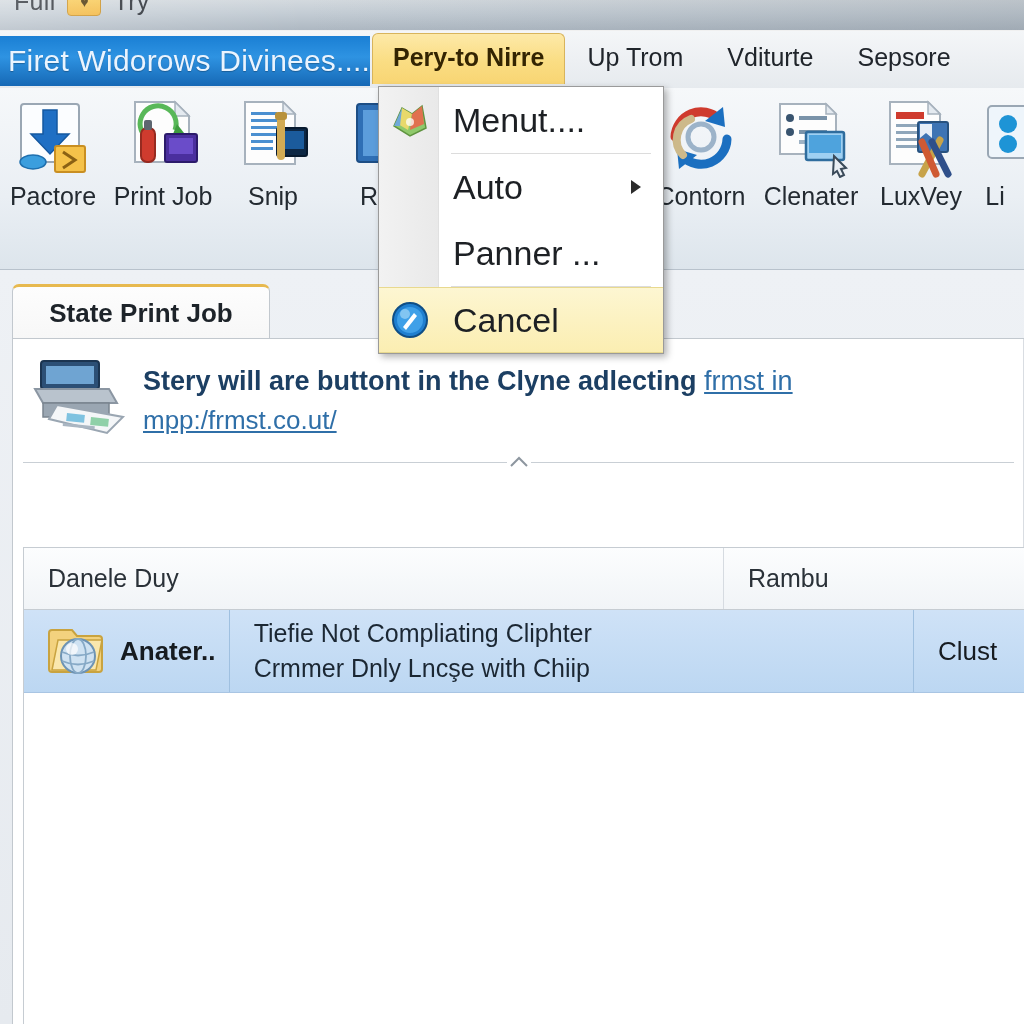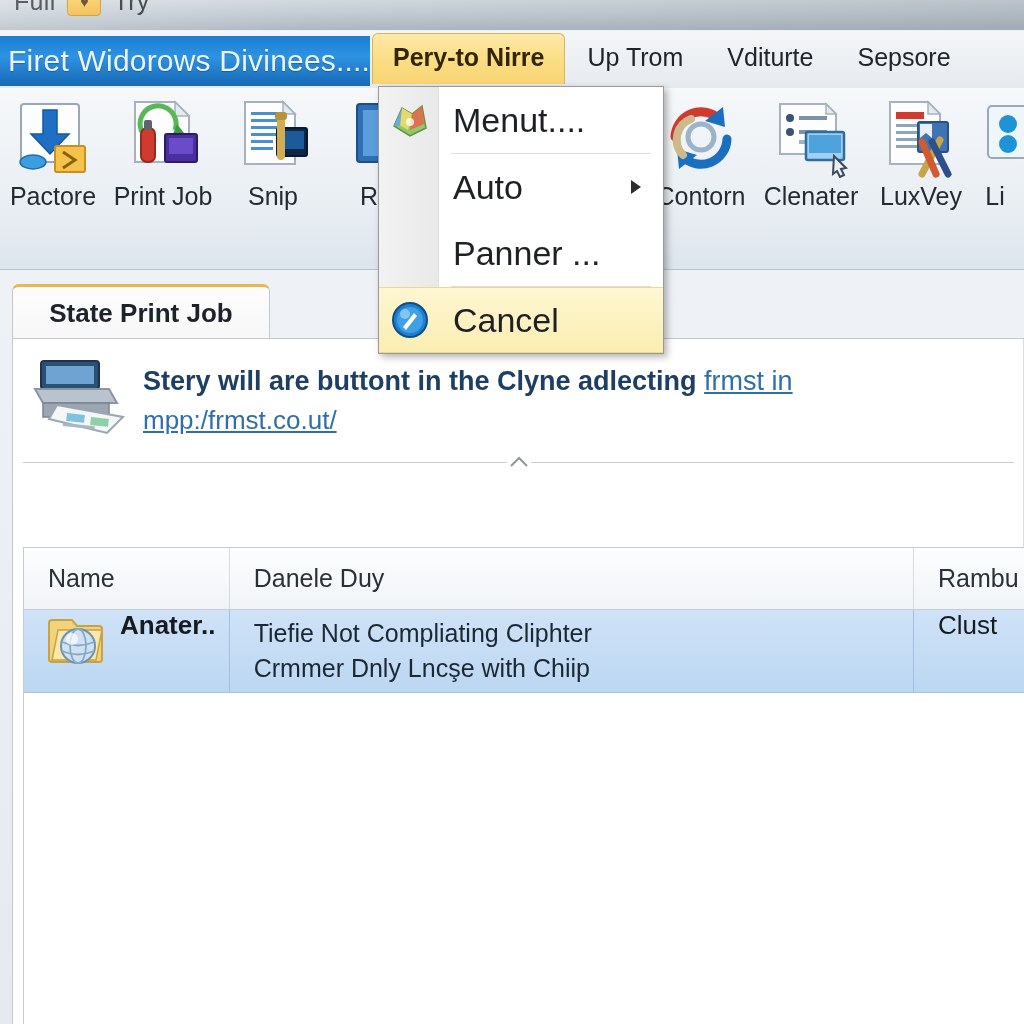--- a/index.html
+++ b/index.html
@@ -243,21 +243,21 @@
   .th-0 { width: 210px; }
   .th-1 { width: 700px; }
   .th-2 { width: 112px; border-right: none; }
 
   .row {
     display: flex; min-height: 82px;
     background: linear-gradient(to bottom, #cfe2f7 0%, #bcd7f2 100%);
     cursor: default;
   }
   .td {
-    display: flex; align-items: flex-start;
+    display: flex; align-items: center;
     padding-left: 24px;
     border-right: 1px solid #9fc0e0;
     overflow: hidden;
   }
   .td-0 { width: 210px; gap: 10px; }
   .td-1 { width: 700px; flex-direction: column; align-items: flex-start; justify-content: center; }
   .td-2 { width: 112px; border-right: none; }
   .cell-name {
     font-size: 26px; font-weight: bold; color: #161b20; white-space: nowrap;
   }
@@ -533,23 +533,20 @@
         <div class="collapse-chevron">
           <svg width="20" height="12" viewBox="0 0 20 12">
             <path d="M2 10 L10 2 L18 10" fill="none" stroke="#8d969f" stroke-width="2"></path>
           </svg>
         </div>
       </div>
 
       <div class="table">
 
         <div class="thead">
-          <div class="th th-0">
-            <span>Name</span>
-          </div>
           <div class="th th-1">
             <span>Danele Duy</span>
           </div>
           <div class="th th-2">
             <span>Rambu</span>
           </div>
         </div>
 
         <div class="row">
           <div class="td td-0">

